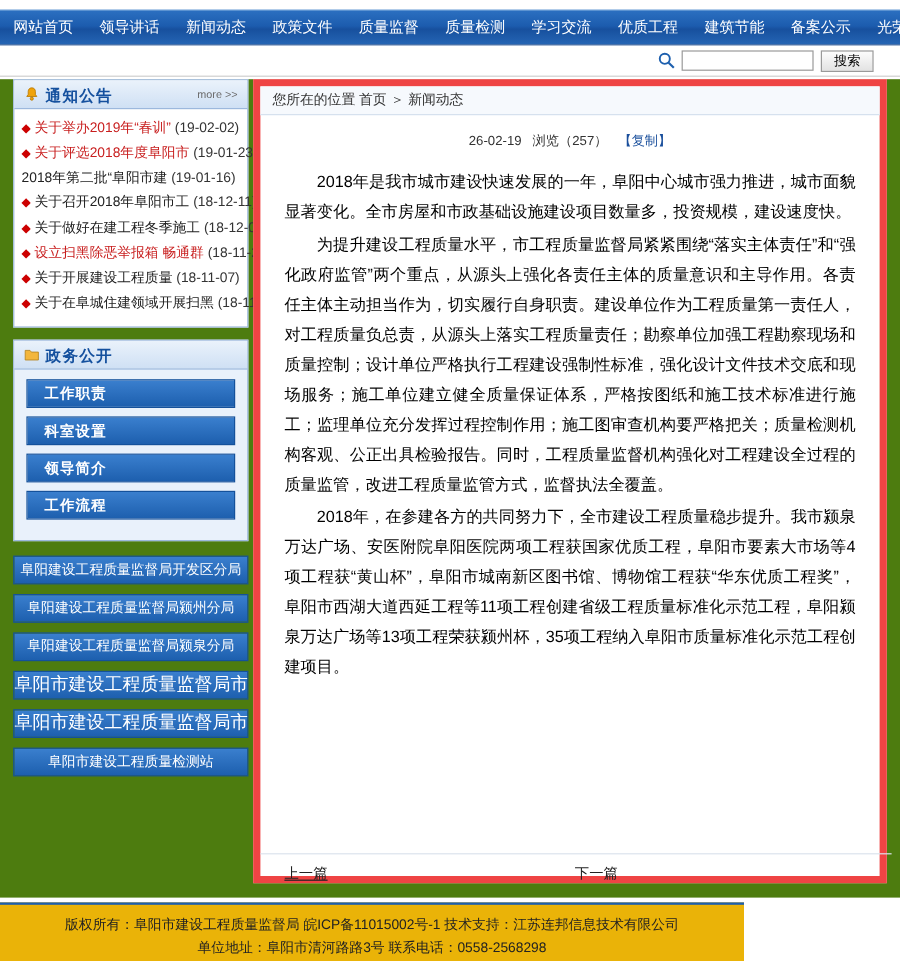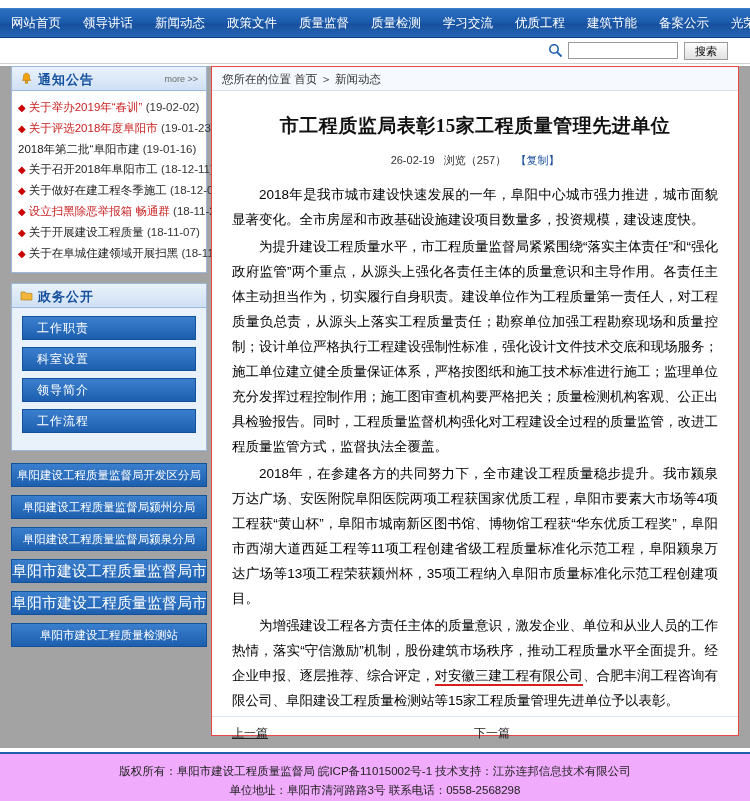--- a/index.html
+++ b/index.html
@@ -76,21 +76,21 @@
     text-align: center;
     cursor: pointer;
     color: #000;
   }
 
   
   .body-wrap {
     position: absolute;
     left: 0; top: 66px;
     width: 750px; height: 682px;
-    background: #a3a3a3;
+    background: #4d7c0f;
     padding-left: 48px;
   }
 
   
   .left-col {
     position: absolute;
     left: 11px; top: 0;
     width: 196px;
   }
 
@@ -156,20 +156,21 @@
     height: 24px;
     margin-bottom: 7px;
     background: linear-gradient(to bottom,#3a7fce,#1d5fae);
     border: 1px solid #14519b;
     color: #fff;
     font-size: 12px;
     line-height: 22px;
     padding-left: 14px;
     letter-spacing: 1px;
     cursor: pointer;
+    font-weight: bold;
   }
 
   .blue-bar {
     width: 196px;
     height: 24px;
     margin-bottom: 8px;
     background: linear-gradient(to bottom,#3a7fce,#1d5fae);
     border: 1px solid #14519b;
     color: #fff;
     font-size: 11.5px;
@@ -181,21 +182,21 @@
     overflow: hidden;
   }
   .blue-bar.small { font-size: 15px; }
 
   
   .content {
     position: absolute;
     left: 211px; top: 0;
     width: 528px;
     height: 670px;
-    border: 1px solid #ef4444;
+    border: 6px solid #ef4444;
     background: #fff;
   }
   .crumb {
     height: 24px;
     border-bottom: 1px solid #d6e1ee;
     background: #f6f9fd;
     font-size: 11.5px;
     color: #333;
     line-height: 24px;
     padding-left: 10px;
@@ -241,23 +242,23 @@
     font-size: 12px;
     color: #222;
   }
   .art-nav .prev { position: absolute; left: 20px; top: 8px; cursor: pointer; text-decoration: underline; }
   .art-nav .next { position: absolute; left: 262px; top: 8px; cursor: pointer; }
 
   
   .footer {
     position: absolute;
     left: 0; top: 752px;
-    width: 750px; height: 49px;
+    width: 620px; height: 49px;
     border-top: 2px solid #1d5fae;
-    background: #f0abfc;
+    background: #eab308;
     text-align: center;
     padding-top: 8px;
   }
   .footer div {
     font-size: 11.5px;
     line-height: 19px;
     color: #222;
   }
 </style>
 </head>
@@ -371,37 +372,33 @@
     </div>
 
     <div class="content">
       <div class="crumb">
         <span>您所在的位置</span>
         <span>首页</span>
         <span>＞</span>
         <span>新闻动态</span>
       </div>
 
-      <div class="art-title">市工程质监局表彰15家工程质量管理先进单位</div>
 
       <div class="art-meta">
         <span>26-02-19</span>
         &nbsp;
         <span>浏览（257）</span>
         &nbsp;
         <span class="cp">【复制】</span>
       </div>
 
       <div class="art-body">
         <p>2018年是我市城市建设快速发展的一年，阜阳中心城市强力推进，城市面貌显著变化。全市房屋和市政基础设施建设项目数量多，投资规模，建设速度快。</p>
         <p>为提升建设工程质量水平，市工程质量监督局紧紧围绕“落实主体责任”和“强化政府监管”两个重点，从源头上强化各责任主体的质量意识和主导作用。各责任主体主动担当作为，切实履行自身职责。建设单位作为工程质量第一责任人，对工程质量负总责，从源头上落实工程质量责任；勘察单位加强工程勘察现场和质量控制；设计单位严格执行工程建设强制性标准，强化设计文件技术交底和现场服务；施工单位建立健全质量保证体系，严格按图纸和施工技术标准进行施工；监理单位充分发挥过程控制作用；施工图审查机构要严格把关；质量检测机构客观、公正出具检验报告。同时，工程质量监督机构强化对工程建设全过程的质量监管，改进工程质量监管方式，监督执法全覆盖。</p>
         <p>2018年，在参建各方的共同努力下，全市建设工程质量稳步提升。我市颍泉万达广场、安医附院阜阳医院两项工程获国家优质工程，阜阳市要素大市场等4项工程获“黄山杯”，阜阳市城南新区图书馆、博物馆工程获“华东优质工程奖”，阜阳市西湖大道西延工程等11项工程创建省级工程质量标准化示范工程，阜阳颍泉万达广场等13项工程荣获颍州杯，35项工程纳入阜阳市质量标准化示范工程创建项目。</p>
-        <p>
-          <span>为增强建设工程各方责任主体的质量意识，激发企业、单位和从业人员的工作热情，落实“守信激励”机制，股份建筑市场秩序，推动工程质量水平全面提升。经企业申报、逐层推荐、综合评定，</span><span class="hl-underline">对安徽三建工程有限公司</span><span>、合肥丰润工程咨询有限公司、阜阳建设工程质量检测站等15家工程质量管理先进单位予以表彰。</span>
-        </p>
       </div>
 
       <div class="art-nav">
         <span class="prev">上一篇</span>
         <span class="next">下一篇</span>
       </div>
     </div>
   </div>
 
   <div class="footer">

